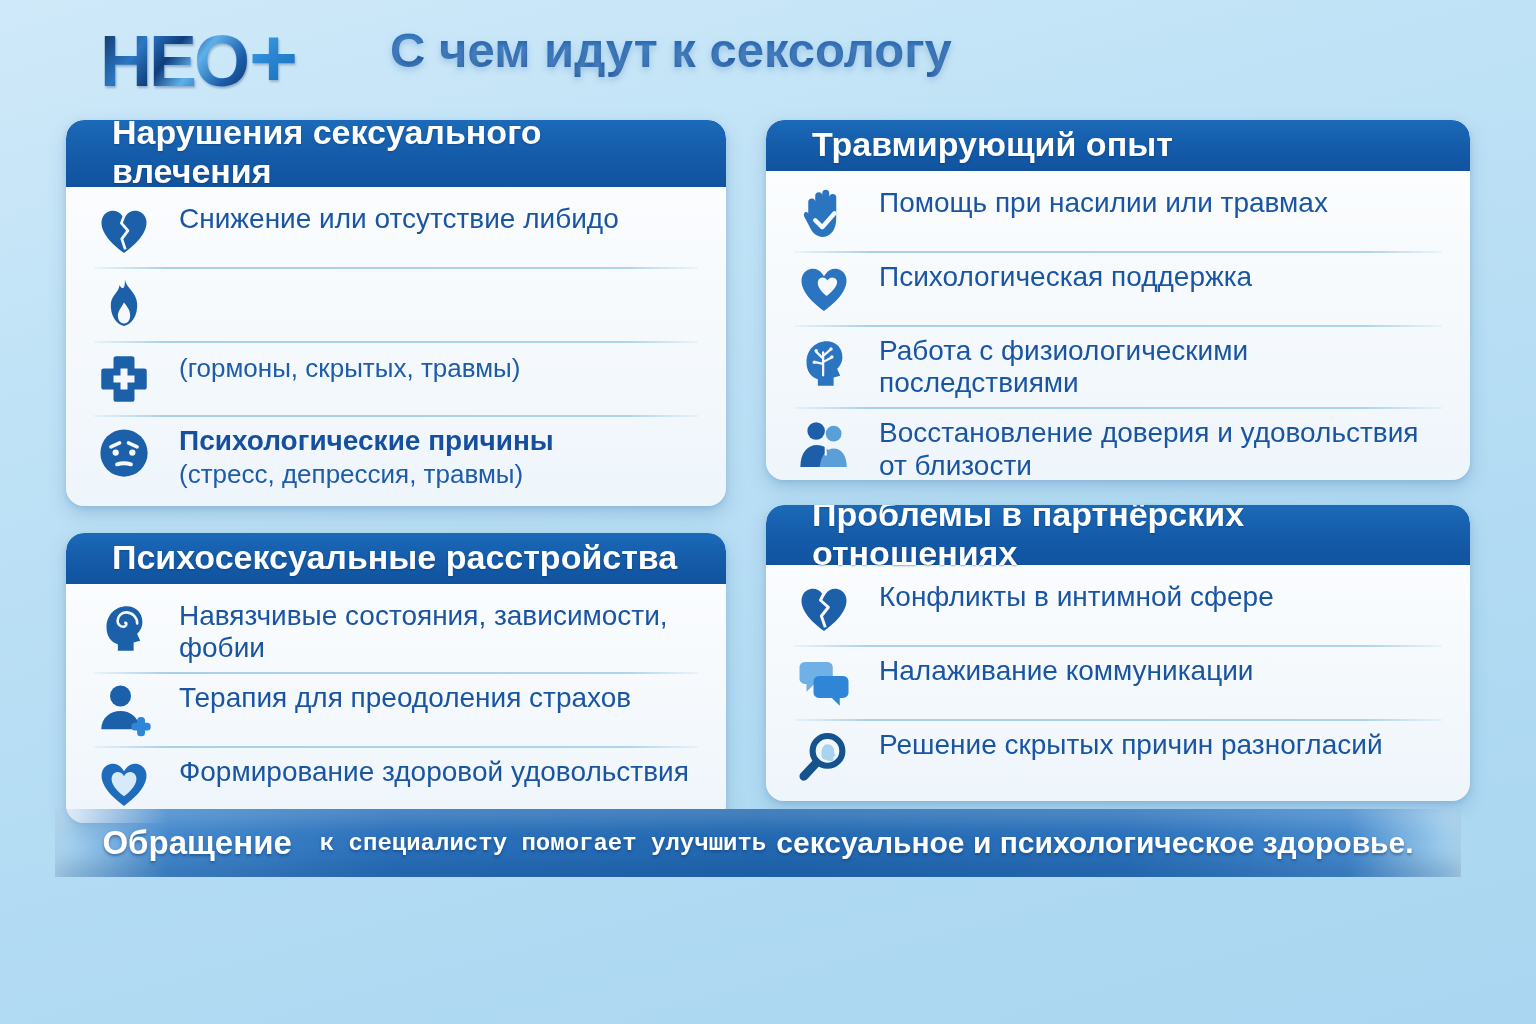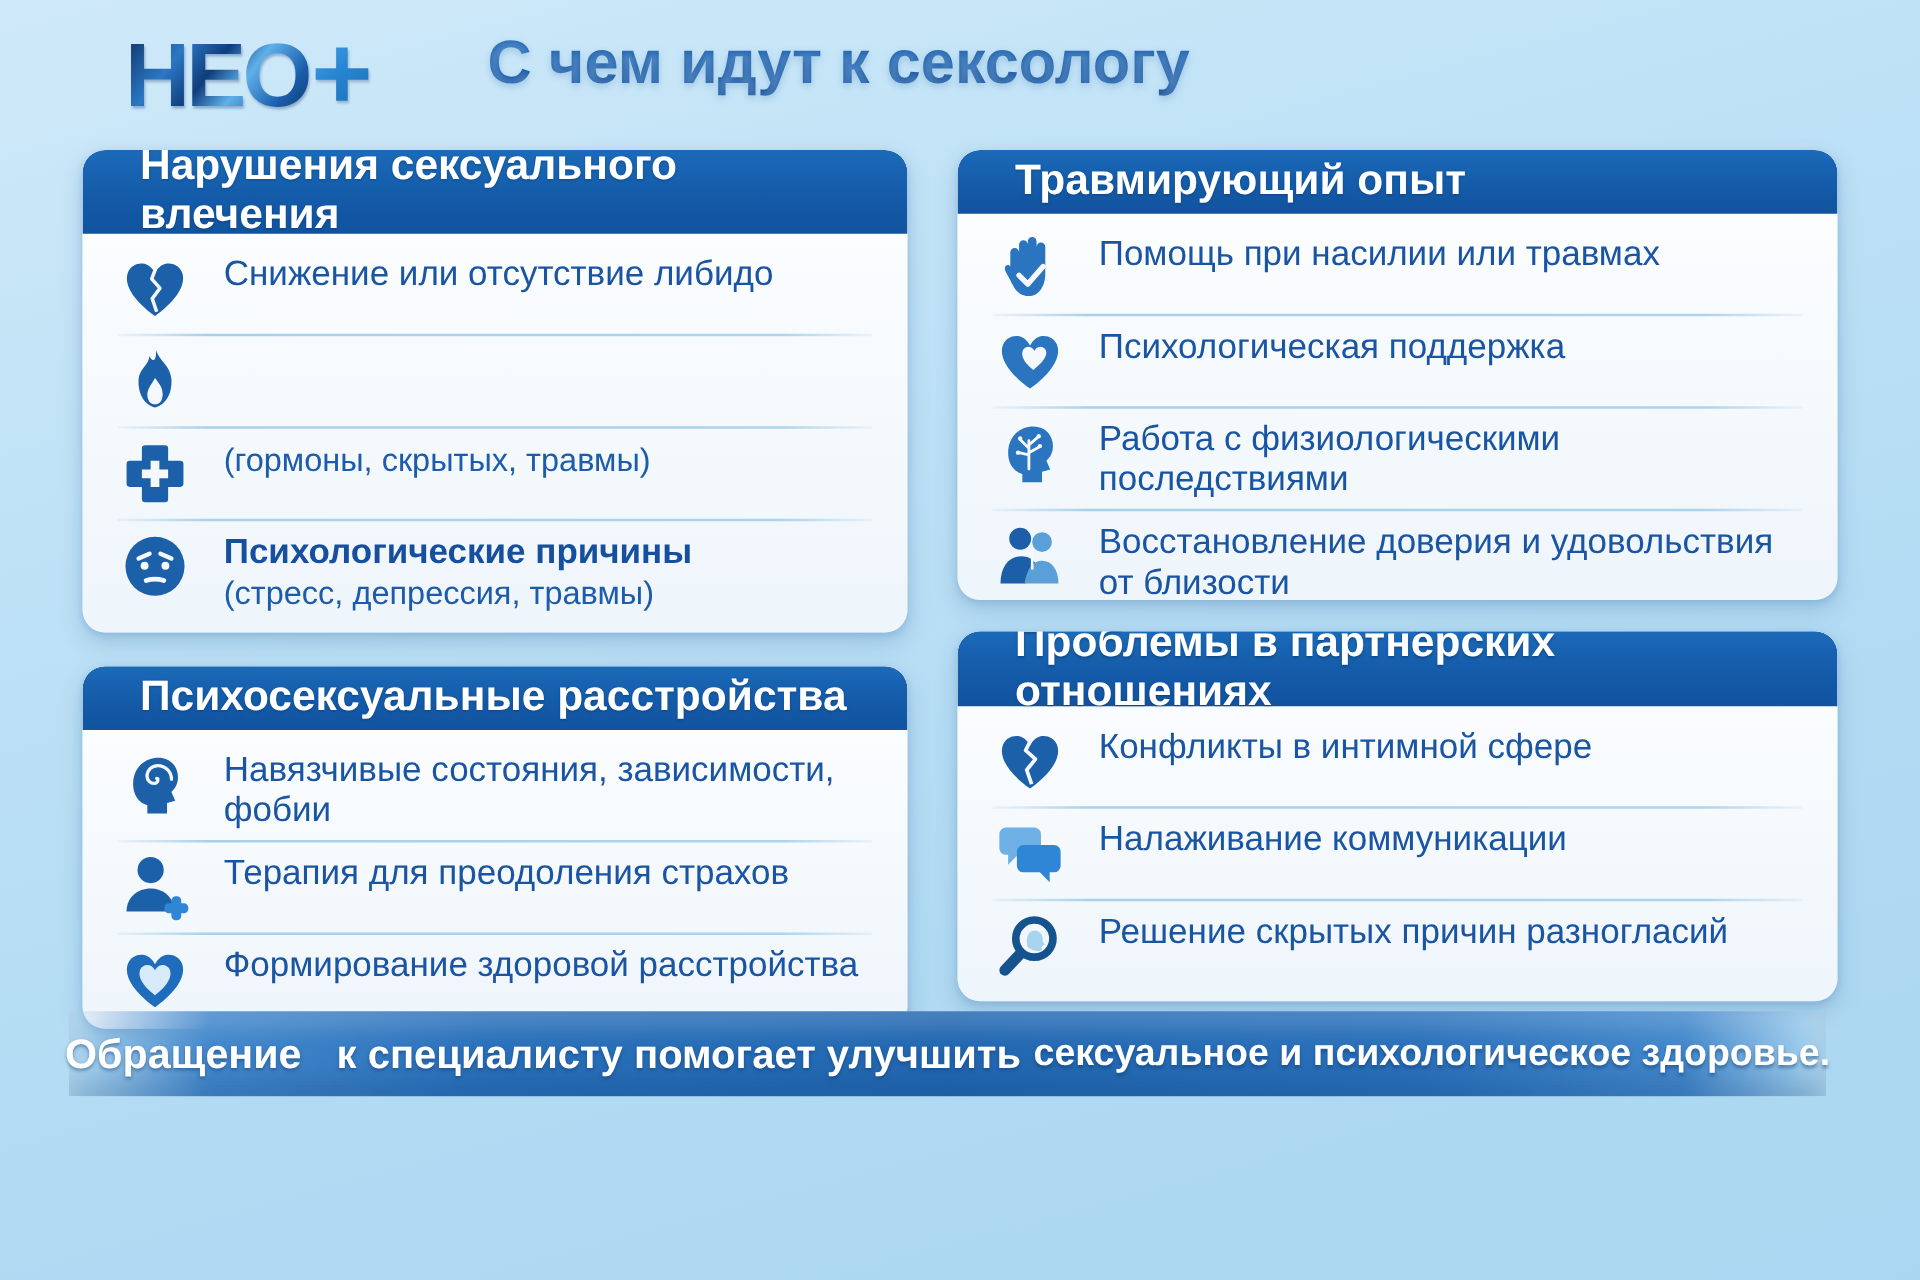--- a/index.html
+++ b/index.html
@@ -72,21 +72,21 @@
 
   
   .footer-banner {
     position: absolute; left: 55px; top: 809px; width: 1406px; height: 68px;
     background: linear-gradient(90deg, rgba(120,175,225,0) 0%, #4388cc 8%, #2a70ba 24%, #2268b1 50%, #2a70ba 76%, #4388cc 92%, rgba(120,175,225,0) 100%);
     display: flex; align-items: center; justify-content: center;
     box-shadow: inset 0 14px 18px rgba(255,255,255,0.18), inset 0 -14px 18px rgba(10,50,100,0.18);
   }
   .footer-text { color: #ffffff; text-shadow: 0 2px 3px rgba(15,55,105,0.5); white-space: nowrap; }
   .footer-lead { font-size: 33px; font-weight: bold; }
-  .footer-middle { font-size: 32px; font-weight: bold; margin: 0 10px 0 28px; }
+  .footer-middle { font-size: 24px; font-weight: bold; margin: 0 10px 0 28px; font-family: Liberation Mono, monospace; }
   .footer-emphasis { font-size: 30px; font-weight: bold; }
 </style>
 </head>
 <body>
 
 <div class="top-header">
   <div class="logo">
     <span class="logo-text">НЕО</span>
     <span class="logo-plus">+</span>
   </div>
@@ -190,21 +190,21 @@
         <div class="divider"></div>
 
         <div class="row">
           <span class="row-icon">
             <svg viewBox="0 0 64 64">
                 <path d="M32 57 C11 42 3 27 7.5 16.5 C11.5 7.5 24 6 30 14.5 L32 17.5 L34 14.5 C40 6 52.5 7.5 56.5 16.5 C61 27 53 42 32 57 Z" fill="#1e6cbb"></path>
                 <path d="M32 46 C20 37 16 28.5 18.5 22.5 C20.8 17.5 27.5 16.8 31 21.5 L32 23 L33 21.5 C36.5 16.8 43.2 17.5 45.5 22.5 C48 28.5 44 37 32 46 Z" fill="#d6eaf9"></path>
               </svg>
           </span>
           <div class="row-text-wrap">
-              <span class="row-text">Формирование здоровой расстройства</span>
+              <span class="row-text">Формирование здоровой удовольствия</span>
             </div>
         </div>
 
       </div>
     </div>
   </div>
 
   <div class="col col-right">
 
     <div class="card card-h360">

